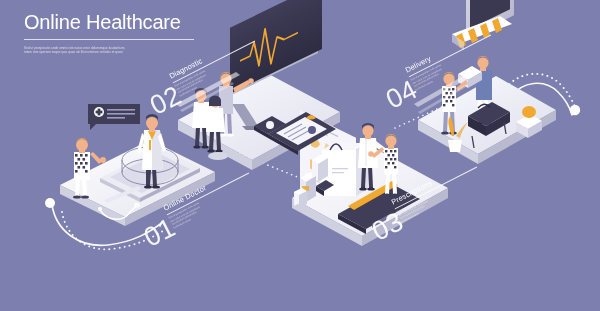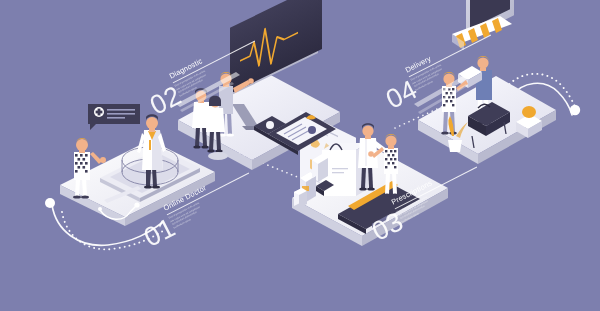--- a/index.html
+++ b/index.html
@@ -439,20 +439,28 @@
         <ellipse cx="529" cy="112" rx="7" ry="6" fill="#f0a830"></ellipse>
       </g>
 
       <g opacity=".5">
         <path d="M414,104 L470,72 L474,75 L418,107 Z" fill="#ffffff"></path>
         <path d="M418,112 L466,84 L468,86 L420,114 Z" fill="#ffffff" opacity=".6"></path>
       </g>
     </g>
   </svg>
 
+  <div class="header">
+    <div class="title">Online Healthcare</div>
+    <div class="rule"></div>
+    <div class="subtext">
+      <div>Sed ut perspiciatis unde omnis iste natus error doloremque laudantium,</div>
+      <div>totam rem aperiam eaque ipsa quae ab illo inventore veritatis et quasi</div>
+    </div>
+  </div>
 
   <div class="step s1">
     <div class="num">01</div>
     <div class="meta">
       <div class="slabel">Online Doctor</div>
       <div class="sline"></div>
       <div class="sdesc">
         <div>Sed ut perspiciatis unde omnis</div>
         <div>iste natus error sit voluptatem</div>
         <div>accusantium doloremque</div>

